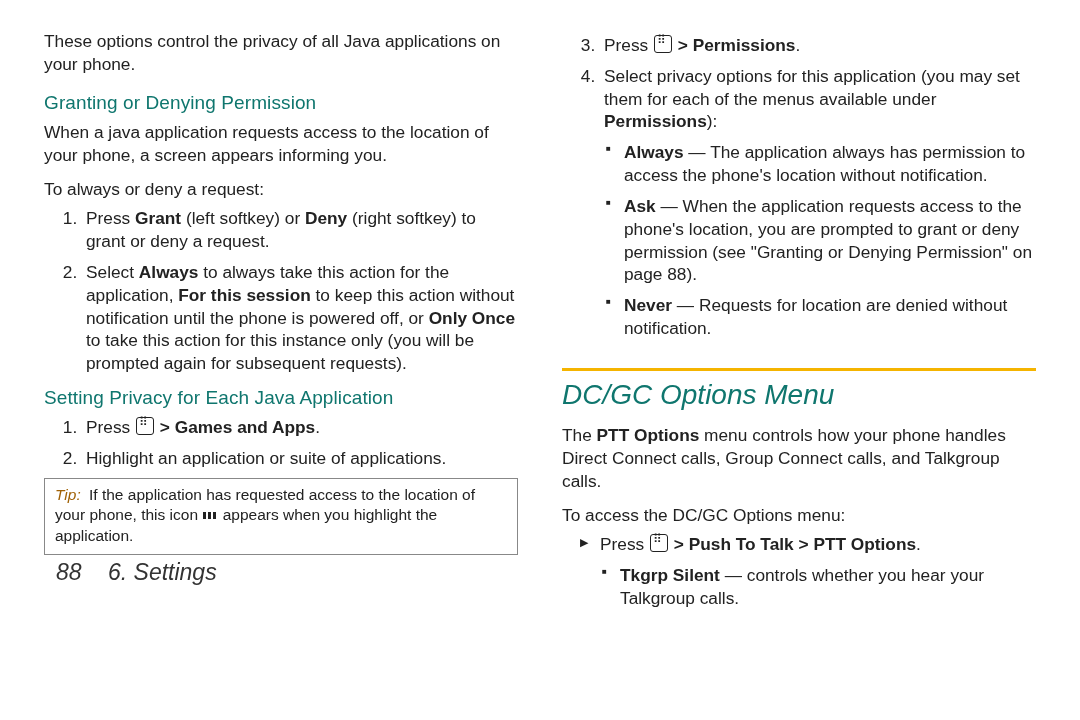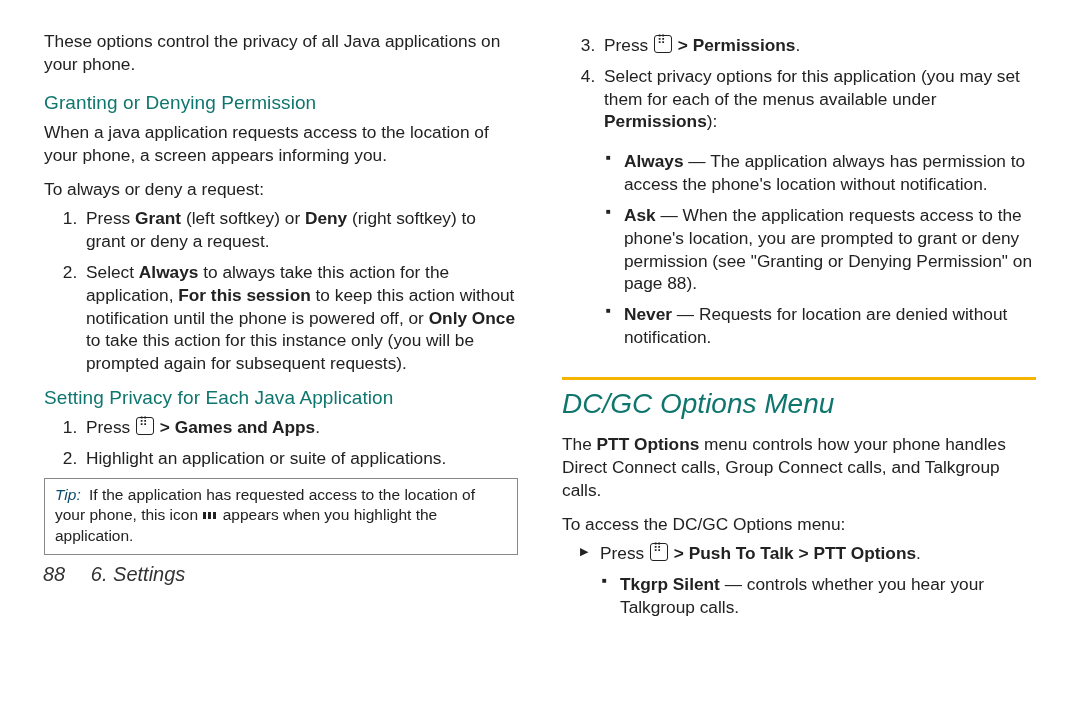--- a/index.html
+++ b/index.html
@@ -91,21 +91,21 @@
   .tipbox {
     border: 1px solid #888;
     padding: 6px 10px 8px 10px;
     margin: 8px 0 0 0;
     font-size: 15.5px;
     line-height: 1.32;
   }
   .tipbox .tiplabel {
     font-style: italic;
     font-weight: 400;
-    color: #0c4a6e;
+    color: #a16207;
     margin-right: 4px;
   }
   .tipbox .tiptext {
     display: inline;
   }
   .hr-orange {
     border: none;
     border-top: 3px solid #f5b400;
     margin: 28px 0 2px 0;
   }
@@ -153,24 +153,24 @@
   .loc-icon::after {
     content: "";
     position: absolute;
     left: 5px; top: 1px;
     width: 3px; height: 7px;
     background: #222;
     box-shadow: 5px 0 0 #222;
   }
   .footer {
     position: absolute;
-    left: 43px;
+    left: 56px;
     bottom: 18px;
     font-style: italic;
-    font-size: 20px;
+    font-size: 23px;
     color: #333;
   }
   .footer .pnum {
     margin-right: 20px;
   }
 </style>
 </head>
 <body>
 
 <div class="page">
@@ -206,21 +206,21 @@
       </div>
     </div>
 
     <div class="col">
       <ol class="steps" start="3">
         <li>
           <span>Press </span><span class="key-icon"></span><span class="b"> &gt; </span><span class="b">Permissions</span><span>.</span>
         </li>
         <li>
           <span>Select privacy options for this application (you may set them for each of the menus available under </span><span class="b">Permissions</span><span>):</span>
-          <ul class="bullets" style="padding-left:20px; margin-top:17px;">
+          <ul class="bullets" style="padding-left:20px; margin-top:8px;">
             <li>
               <span class="b">Always</span><span> — The application always has permission to access the phone's location without notification.</span>
             </li>
             <li>
               <span class="b">Ask</span><span> — When the application requests access to the phone's location, you are prompted to grant or deny permission (see "Granting or Denying Permission" on page 88).</span>
             </li>
             <li>
               <span class="b">Never</span><span> — Requests for location are denied without notification.</span>
             </li>
           </ul>

